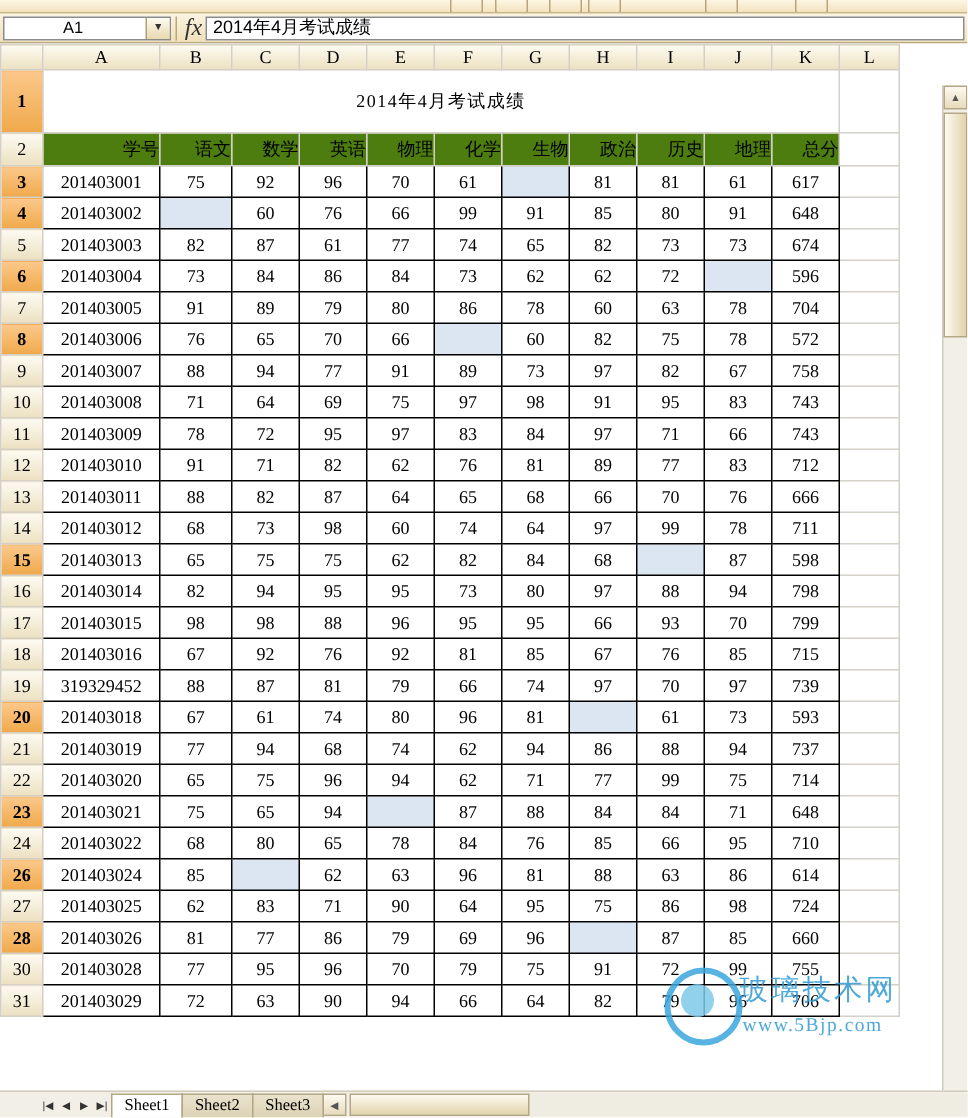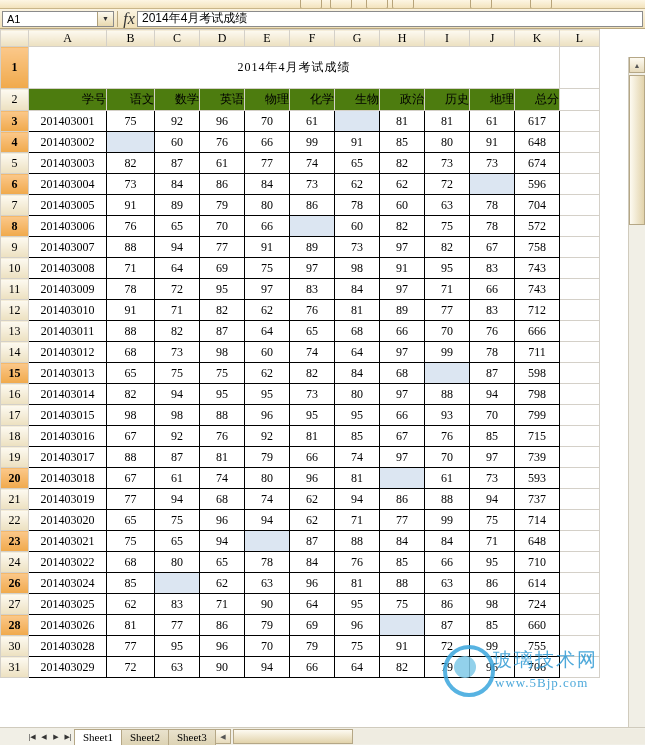--- a/index.html
+++ b/index.html
@@ -45,20 +45,21 @@
     box-sizing: border-box;
   }
   .name-box {
     width: 112px;
     height: 16px;
     background: #fff;
     border: 1px solid #8b8b8b;
     display: flex;
     align-items: center;
     box-sizing: border-box;
+    padding-left: 35px;
   }
   .name-box .nb-text {
     flex: 1;
     padding-left: 4px;
     font-size: 11px;
   }
   .name-box .nb-arrow {
     width: 15px;
     height: 14px;
     background: linear-gradient(#fdfaf0, #e8d9ae);
@@ -648,21 +649,21 @@
           <td class="cell bordered">81</td>
           <td class="cell bordered">85</td>
           <td class="cell bordered">67</td>
           <td class="cell bordered">76</td>
           <td class="cell bordered">85</td>
           <td class="cell bordered">715</td>
           <td class="blank"></td>
         </tr>
         <tr>
           <td class="rowhead">19</td>
-          <td class="cell bordered">201403017</td>
+          <td class="cell bordered">319329452</td>
           <td class="cell bordered">88</td>
           <td class="cell bordered">87</td>
           <td class="cell bordered">81</td>
           <td class="cell bordered">79</td>
           <td class="cell bordered">66</td>
           <td class="cell bordered">74</td>
           <td class="cell bordered">97</td>
           <td class="cell bordered">70</td>
           <td class="cell bordered">97</td>
           <td class="cell bordered">739</td>

